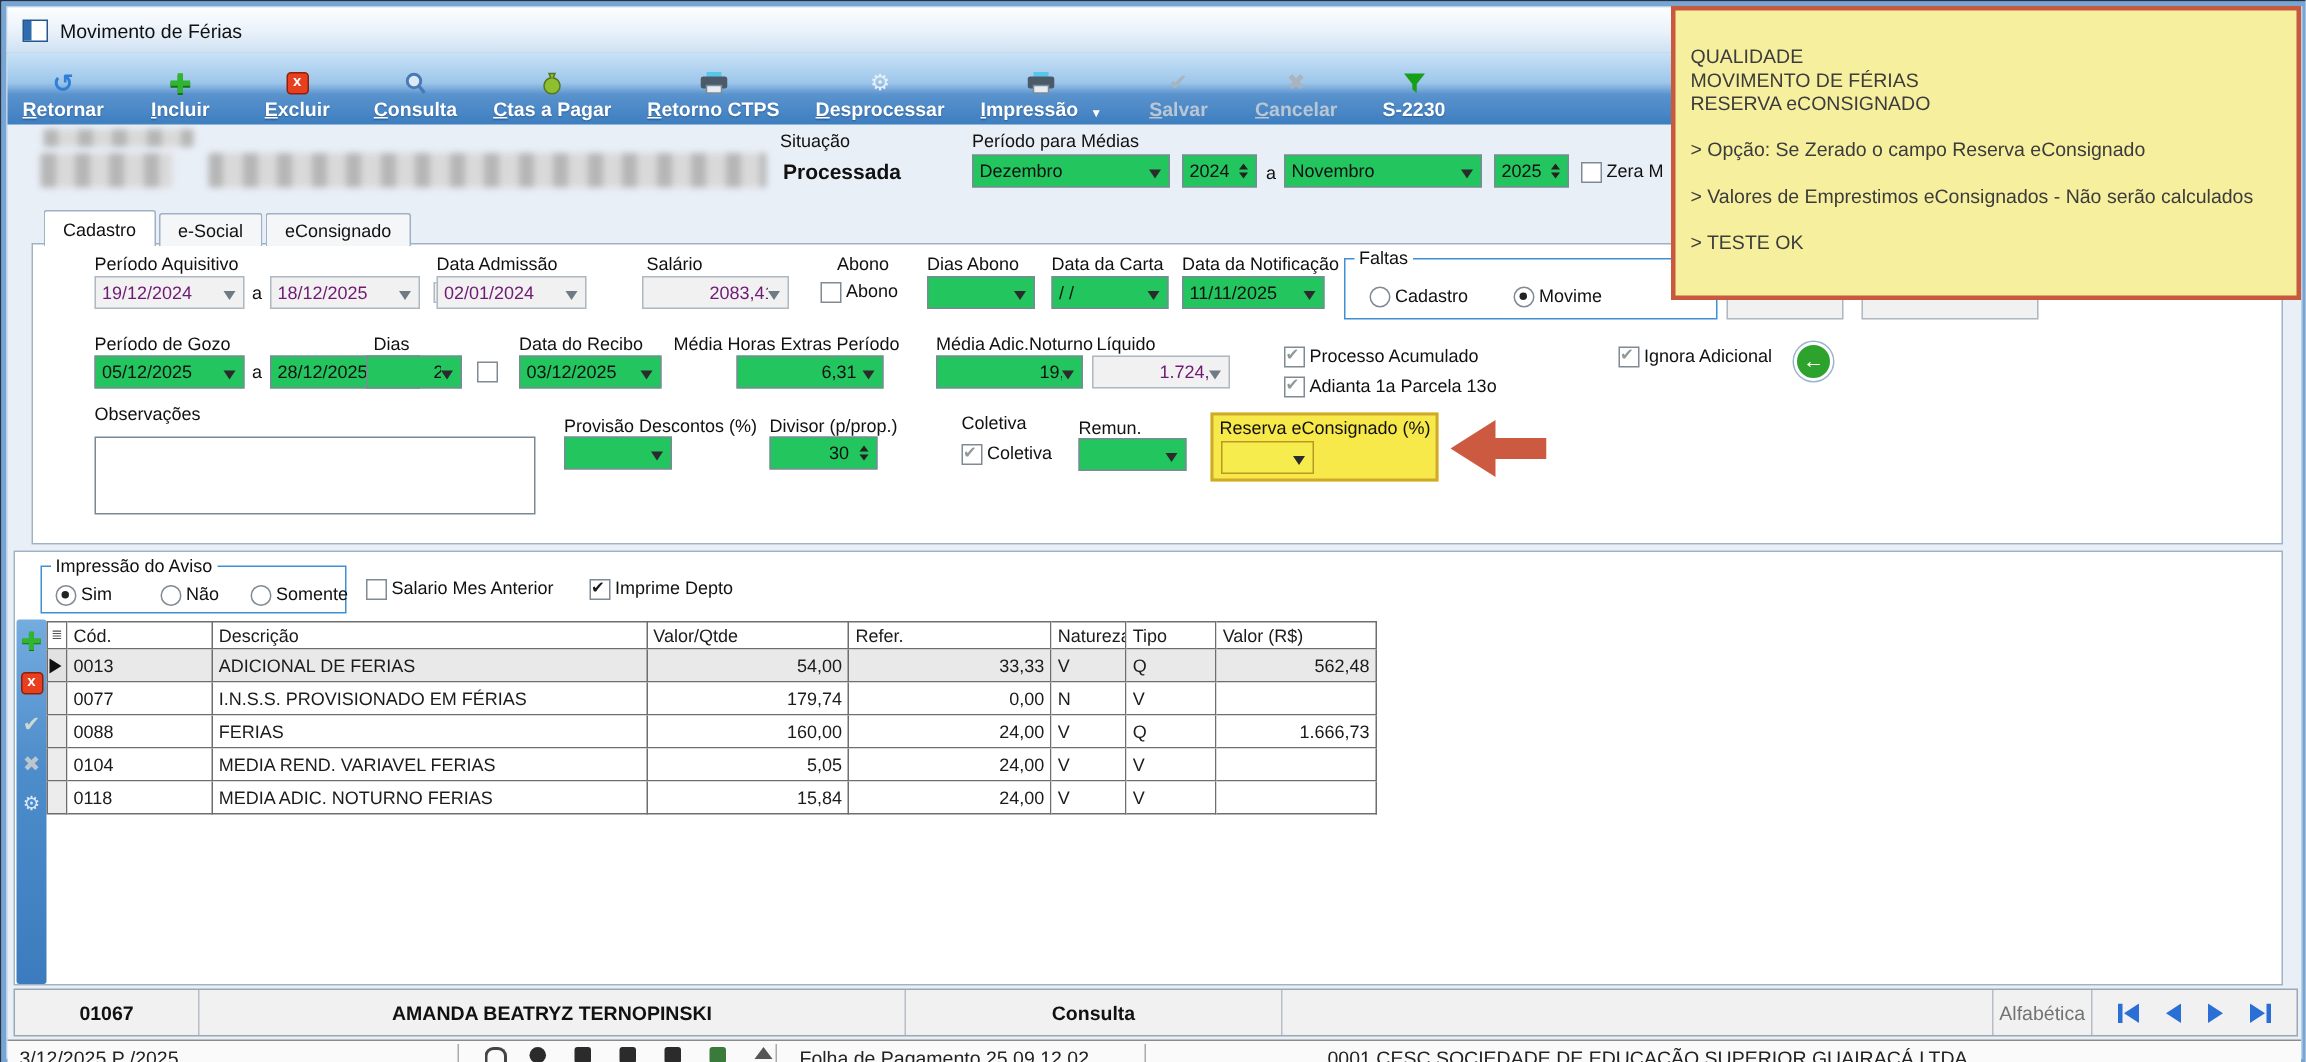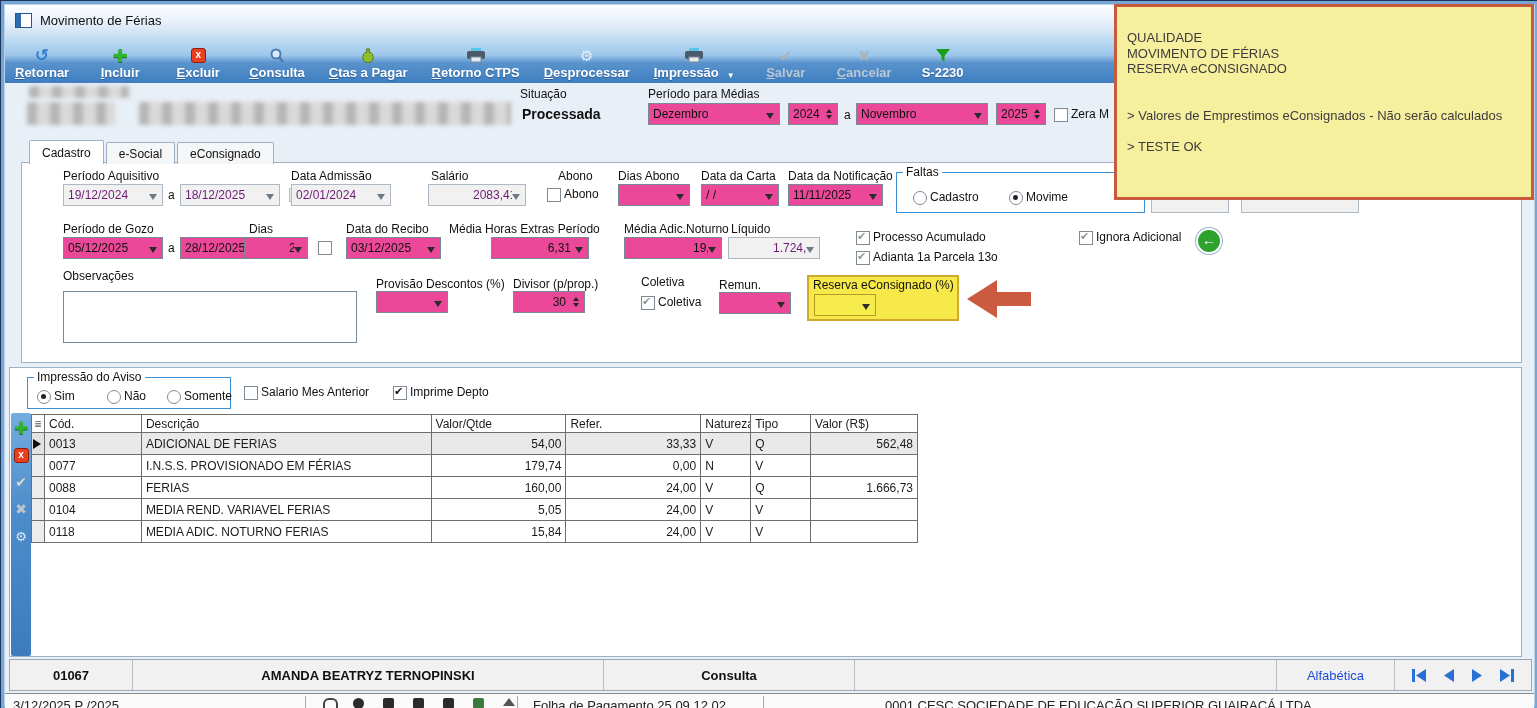--- a/index.html
+++ b/index.html
@@ -25,21 +25,21 @@
   .tbtn .tl{font-size:13px;font-weight:bold;color:#ffffff;white-space:nowrap;text-shadow:0 1px 1px rgba(20,50,90,.45);}
   .tbtn.mn .tl::first-letter{text-decoration:underline;}
   .tbtn.dis .tl{color:#b9c6d4;text-shadow:none;}
   .tbtn .dd{color:#fff;font-size:8px;margin-left:2px;}
   .delbox{display:inline-block;width:13px;height:13px;background:#e8401f;border:1px solid #8f1f0a;border-radius:3px;
     color:#fff;font-size:10px;font-weight:bold;line-height:12px;text-align:center;}
   .impres{display:flex;align-items:flex-end;gap:6px;}
   
   .panel{position:absolute;background:#ffffff;border:1px solid #9fb2c5;}
   
-  .combo,.spin{position:absolute;height:22px;background:#ec4899;border:1px solid #7a8996;display:flex;align-items:center;box-sizing:border-box;}
+  .combo,.spin{position:absolute;height:22px;background:#22c55e;border:1px solid #7a8996;display:flex;align-items:center;box-sizing:border-box;}
   .combo .cval{flex:1;font-size:12px;color:#111;padding:0 4px;white-space:nowrap;overflow:hidden;}
   .combo .cval.num{text-align:right;margin-left:40px;}
   .combo .carr{width:0;height:0;border:4px solid transparent;border-top:6px solid #2b2b2b;margin:7px 5px 0 0;}
   .combo.dis{background:#f1f1f1;border-color:#adb8c2;}
   .combo.dis .cval{color:#701a75;}
   .combo.dis .carr{border-top-color:#707a84;}
   .combo.yel{background:#f7ec4e;border-color:#b99a20;}
   .spin .cval{flex:1;font-size:12px;color:#111;text-align:right;padding:0 4px;}
   .spinbtns{width:12px;display:flex;flex-direction:column;align-items:center;justify-content:center;gap:2px;margin-right:2px;}
   .spinbtns i{width:0;height:0;border:3px solid transparent;}
@@ -72,22 +72,22 @@
   .w-nat{width:50px;} .w-tipo{width:60px;} .w-val{width:107px;}
   
   .sidebar{position:absolute;left:10px;top:412px;width:20px;height:243px;
     background:linear-gradient(180deg,#74acdf 0%,#4e8dcb 40%,#3c7cbe 100%);border-radius:2px;}
   .sbtn{position:absolute;left:-2px;width:24px;height:22px;display:flex;align-items:center;justify-content:center;cursor:pointer;}
   
   .statusbar{position:absolute;left:8px;top:658px;width:1521px;height:30px;background:#f1f1f1;
     border:1px solid #9aa7b4;display:flex;align-items:center;}
   .scell{height:100%;display:flex;align-items:center;justify-content:center;border-right:1px solid #b7bec6;
     font-size:13px;font-weight:bold;color:#111;text-align:center;}
-  .order{color:#1d4ed8;font-weight:normal;font-size:13px;border-left:1px solid #b7bec6;border-right:1px solid #b7bec6;
-    height:100%;display:flex;align-items:center;padding:0 30px;}
+  .order{color:#737373;font-weight:normal;font-size:13px;border-left:1px solid #b7bec6;border-right:1px solid #b7bec6;
+    height:100%;display:flex;align-items:center;padding:0 4px;}
   .navs{display:flex;align-items:center;gap:14px;padding:0 16px;}
   .navs svg{display:block;}
   
   .note{position:absolute;left:1113px;top:3px;width:420px;height:196px;background:#f6ef9e;
     border:3px solid #c9593c;box-sizing:border-box;padding:23px 10px;z-index:50;}
   .note-line{font-size:13px;color:#3c3c3c;min-height:15.5px;line-height:15.5px;white-space:nowrap;}
   
   .garrow{position:absolute;width:22px;height:22px;border-radius:50%;background:#2da22d;border:2px solid #ffffff;
     box-shadow:0 0 0 1px #9ab4cc;color:#fff;font-weight:bold;font-size:14px;line-height:21px;text-align:center;}
   .ylhl{position:absolute;background:#f7e94a;border:2px solid #cfa92c;box-sizing:border-box;}
@@ -548,19 +548,20 @@
     <span class="t" style="left:528px;">Folha de Pagamento    25.09.12.02</span>
     <span class="vd" style="left:758px;"></span>
     <span class="t" style="left:880px;">0001 CESC SOCIEDADE DE EDUCAÇÃO SUPERIOR GUAIRACÁ LTDA</span>
   </div>
 
   <div class="note" id="note">
       <div class="note-line">QUALIDADE</div>
       <div class="note-line">MOVIMENTO DE FÉRIAS</div>
       <div class="note-line">RESERVA eCONSIGNADO</div>
       <div class="note-line"></div>
+      <div class="note-line">&gt; Opção: Se Zerado o campo Reserva eConsignado</div>
       <div class="note-line"></div>
       <div class="note-line">&gt; Valores de Emprestimos eConsignados - Não serão calculados</div>
       <div class="note-line"></div>
       <div class="note-line">&gt; TESTE OK</div>
     </div>
 
 </div>
 
 </body></html>

